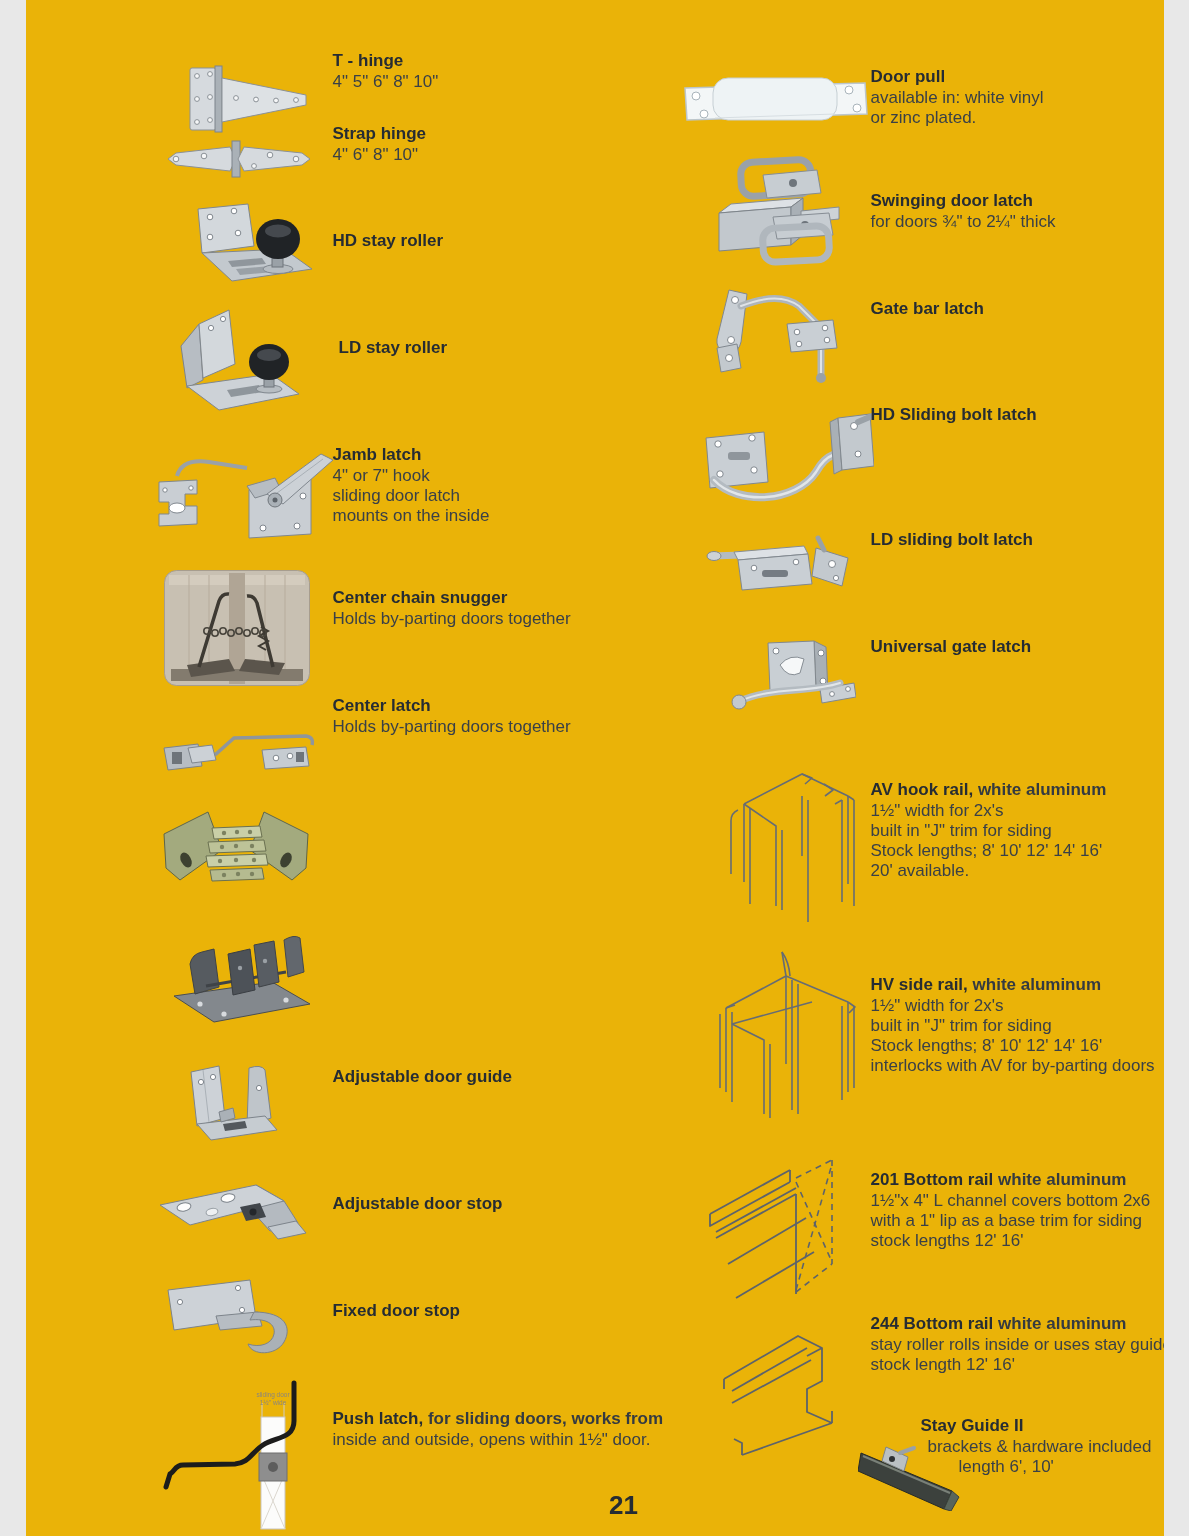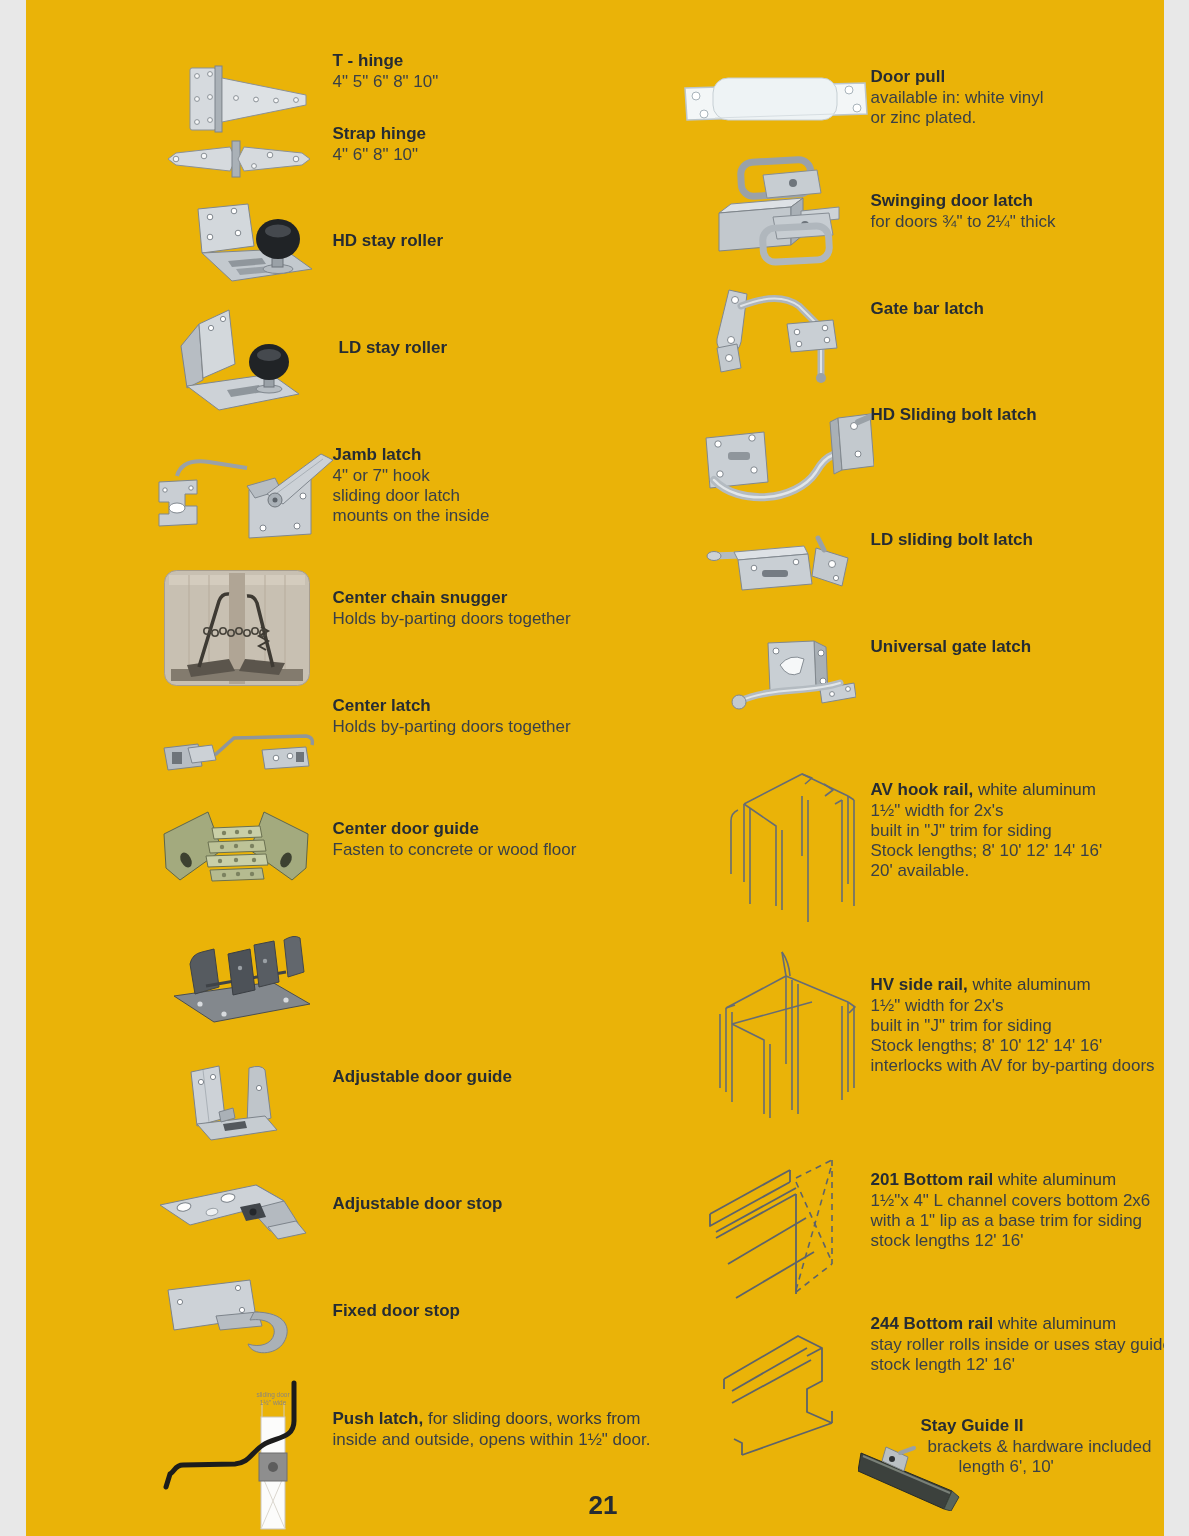--- a/index.html
+++ b/index.html
@@ -2,23 +2,23 @@
 <html><head>
 <meta charset="utf-8">
 <style>
   html,body{margin:0;padding:0;background:#e8e8e8}
   .page{position:relative;width:1138px;height:1536px;margin:0 auto;background:#eab308;
         font-family:"Liberation Sans",sans-serif;color:#343a41;overflow:hidden}
   .ph{position:absolute}
   .ph svg{display:block;width:100%;height:100%}
   .txt{position:absolute;font-size:17px;line-height:20px;white-space:nowrap}
   .ttl{font-weight:700;color:#262c33;line-height:22px}
-  .sfx{font-weight:400;color:#343a41}
+  .sfx{font-weight:700;color:#343a41}
   .ln{color:#3a4047}
-  .pageno{position:absolute;left:563px;top:1490px;width:70px;
+  .pageno{position:absolute;left:563px;top:1490px;width:70px;text-align:center;
           font-size:26px;font-weight:700;color:#262c33}
   .sg-block .ln.i1{margin-left:7px}
   .sg-block .ln.i2{margin-left:38px}
 </style>
 </head>
 <body>
 
 <div class="page">
 
   <figure class="ph" style="left:120px;top:48px;width:125px;height:70px">
@@ -458,24 +458,20 @@
   <div class="txt" style="left:307px;top:587px">
     <div class="ttl"><span>Center chain snugger</span></div>
     <div class="ln">Holds by-parting doors together</div>
   </div>
 
   <div class="txt" style="left:307px;top:695px">
     <div class="ttl"><span>Center latch</span></div>
     <div class="ln">Holds by-parting doors together</div>
   </div>
 
-  <div class="txt" style="left:307px;top:818px">
-    <div class="ttl"><span>Center door guide</span></div>
-    <div class="ln">Fasten to concrete or wood floor</div>
-  </div>
 
 
   <div class="txt" style="left:307px;top:1066px">
     <div class="ttl"><span>Adjustable door guide</span></div>
   </div>
 
   <div class="txt" style="left:307px;top:1193px">
     <div class="ttl"><span>Adjustable door stop</span></div>
   </div>
 

